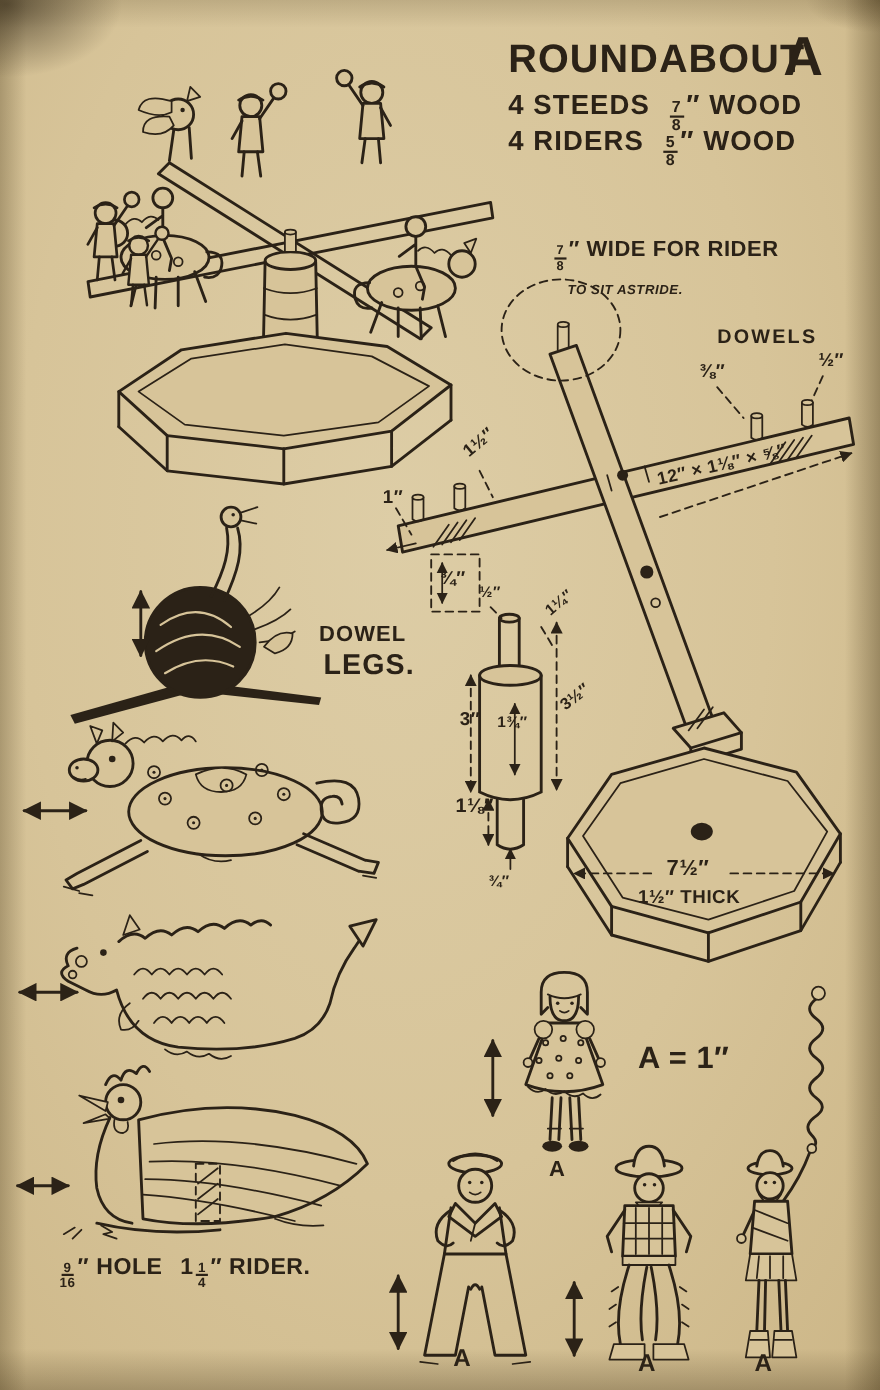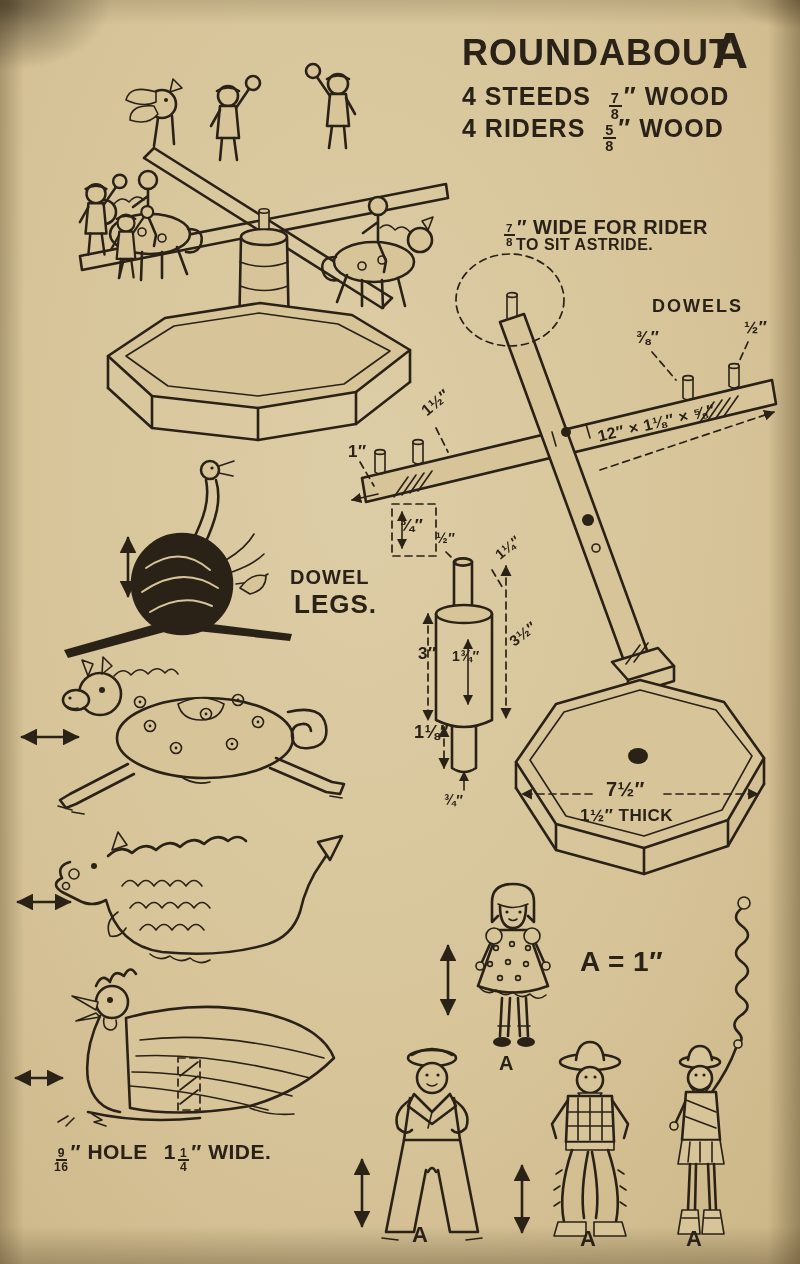--- a/index.html
+++ b/index.html
@@ -354,21 +354,21 @@
         <span class="den">8</span>
       </span><span>″</span>&nbsp;<span>WOOD</span>
 </div>
 
 <div class="ann" style="left:502px;top:216px;font-size:20px;">
   <span class="frac">
         <span class="num">7</span>
         <span class="den">8</span>
       </span><span>″</span>&nbsp;<span>WIDE FOR RIDER</span>
 </div>
-<div class="ann" style="left:516px;top:236px;font-size:16px;">TO SIT ASTRIDE.</div>
+<div class="ann" style="left:516px;top:256px;font-size:12px;font-style:italic;">TO SIT ASTRIDE.</div>
 
 <div class="ann" style="left:652px;top:296px;font-size:18px;letter-spacing:2px;text-align:right;">DOWELS</div>
 <div class="ann" style="left:636px;top:328px;font-size:17px;">⅜″</div>
 <div class="ann" style="left:744px;top:318px;font-size:17px;">½″</div>
 <div class="ann r40" style="left:418px;top:406px;font-size:16px;">1½″</div>
 <div class="ann" style="left:348px;top:442px;font-size:17px;">1″</div>
 <div class="ann r13" style="left:596px;top:428px;font-size:16px;">12″ × 1⅛″ × ⅝″</div>
 <div class="ann" style="left:400px;top:516px;font-size:17px;">¾″</div>
 
 <div class="ann" style="left:290px;top:566px;font-size:20px;letter-spacing:1px;text-align:center;">DOWEL</div>
@@ -387,21 +387,21 @@
 
 <div class="ann" style="left:580px;top:946px;font-size:28px;">A = 1″</div>
 
 <div class="ann" style="left:52px;top:1140px;font-size:21px;">
   <span class="frac">
         <span class="num">9</span>
         <span class="den">16</span>
       </span><span>″ HOLE</span><span style="display:inline-block;width:16px;"></span><span>1</span><span class="frac">
         <span class="num">1</span>
         <span class="den">4</span>
-      </span><span>″ WIDE.</span>
+      </span><span>″ RIDER.</span>
 </div>
 
 <div class="ann" style="left:499px;top:1052px;font-size:20px;">A</div>
 <div class="ann" style="left:412px;top:1222px;font-size:22px;">A</div>
 <div class="ann" style="left:580px;top:1226px;font-size:22px;">A</div>
 <div class="ann" style="left:686px;top:1226px;font-size:22px;">A</div>
 
 </div>
 
 </body></html>

